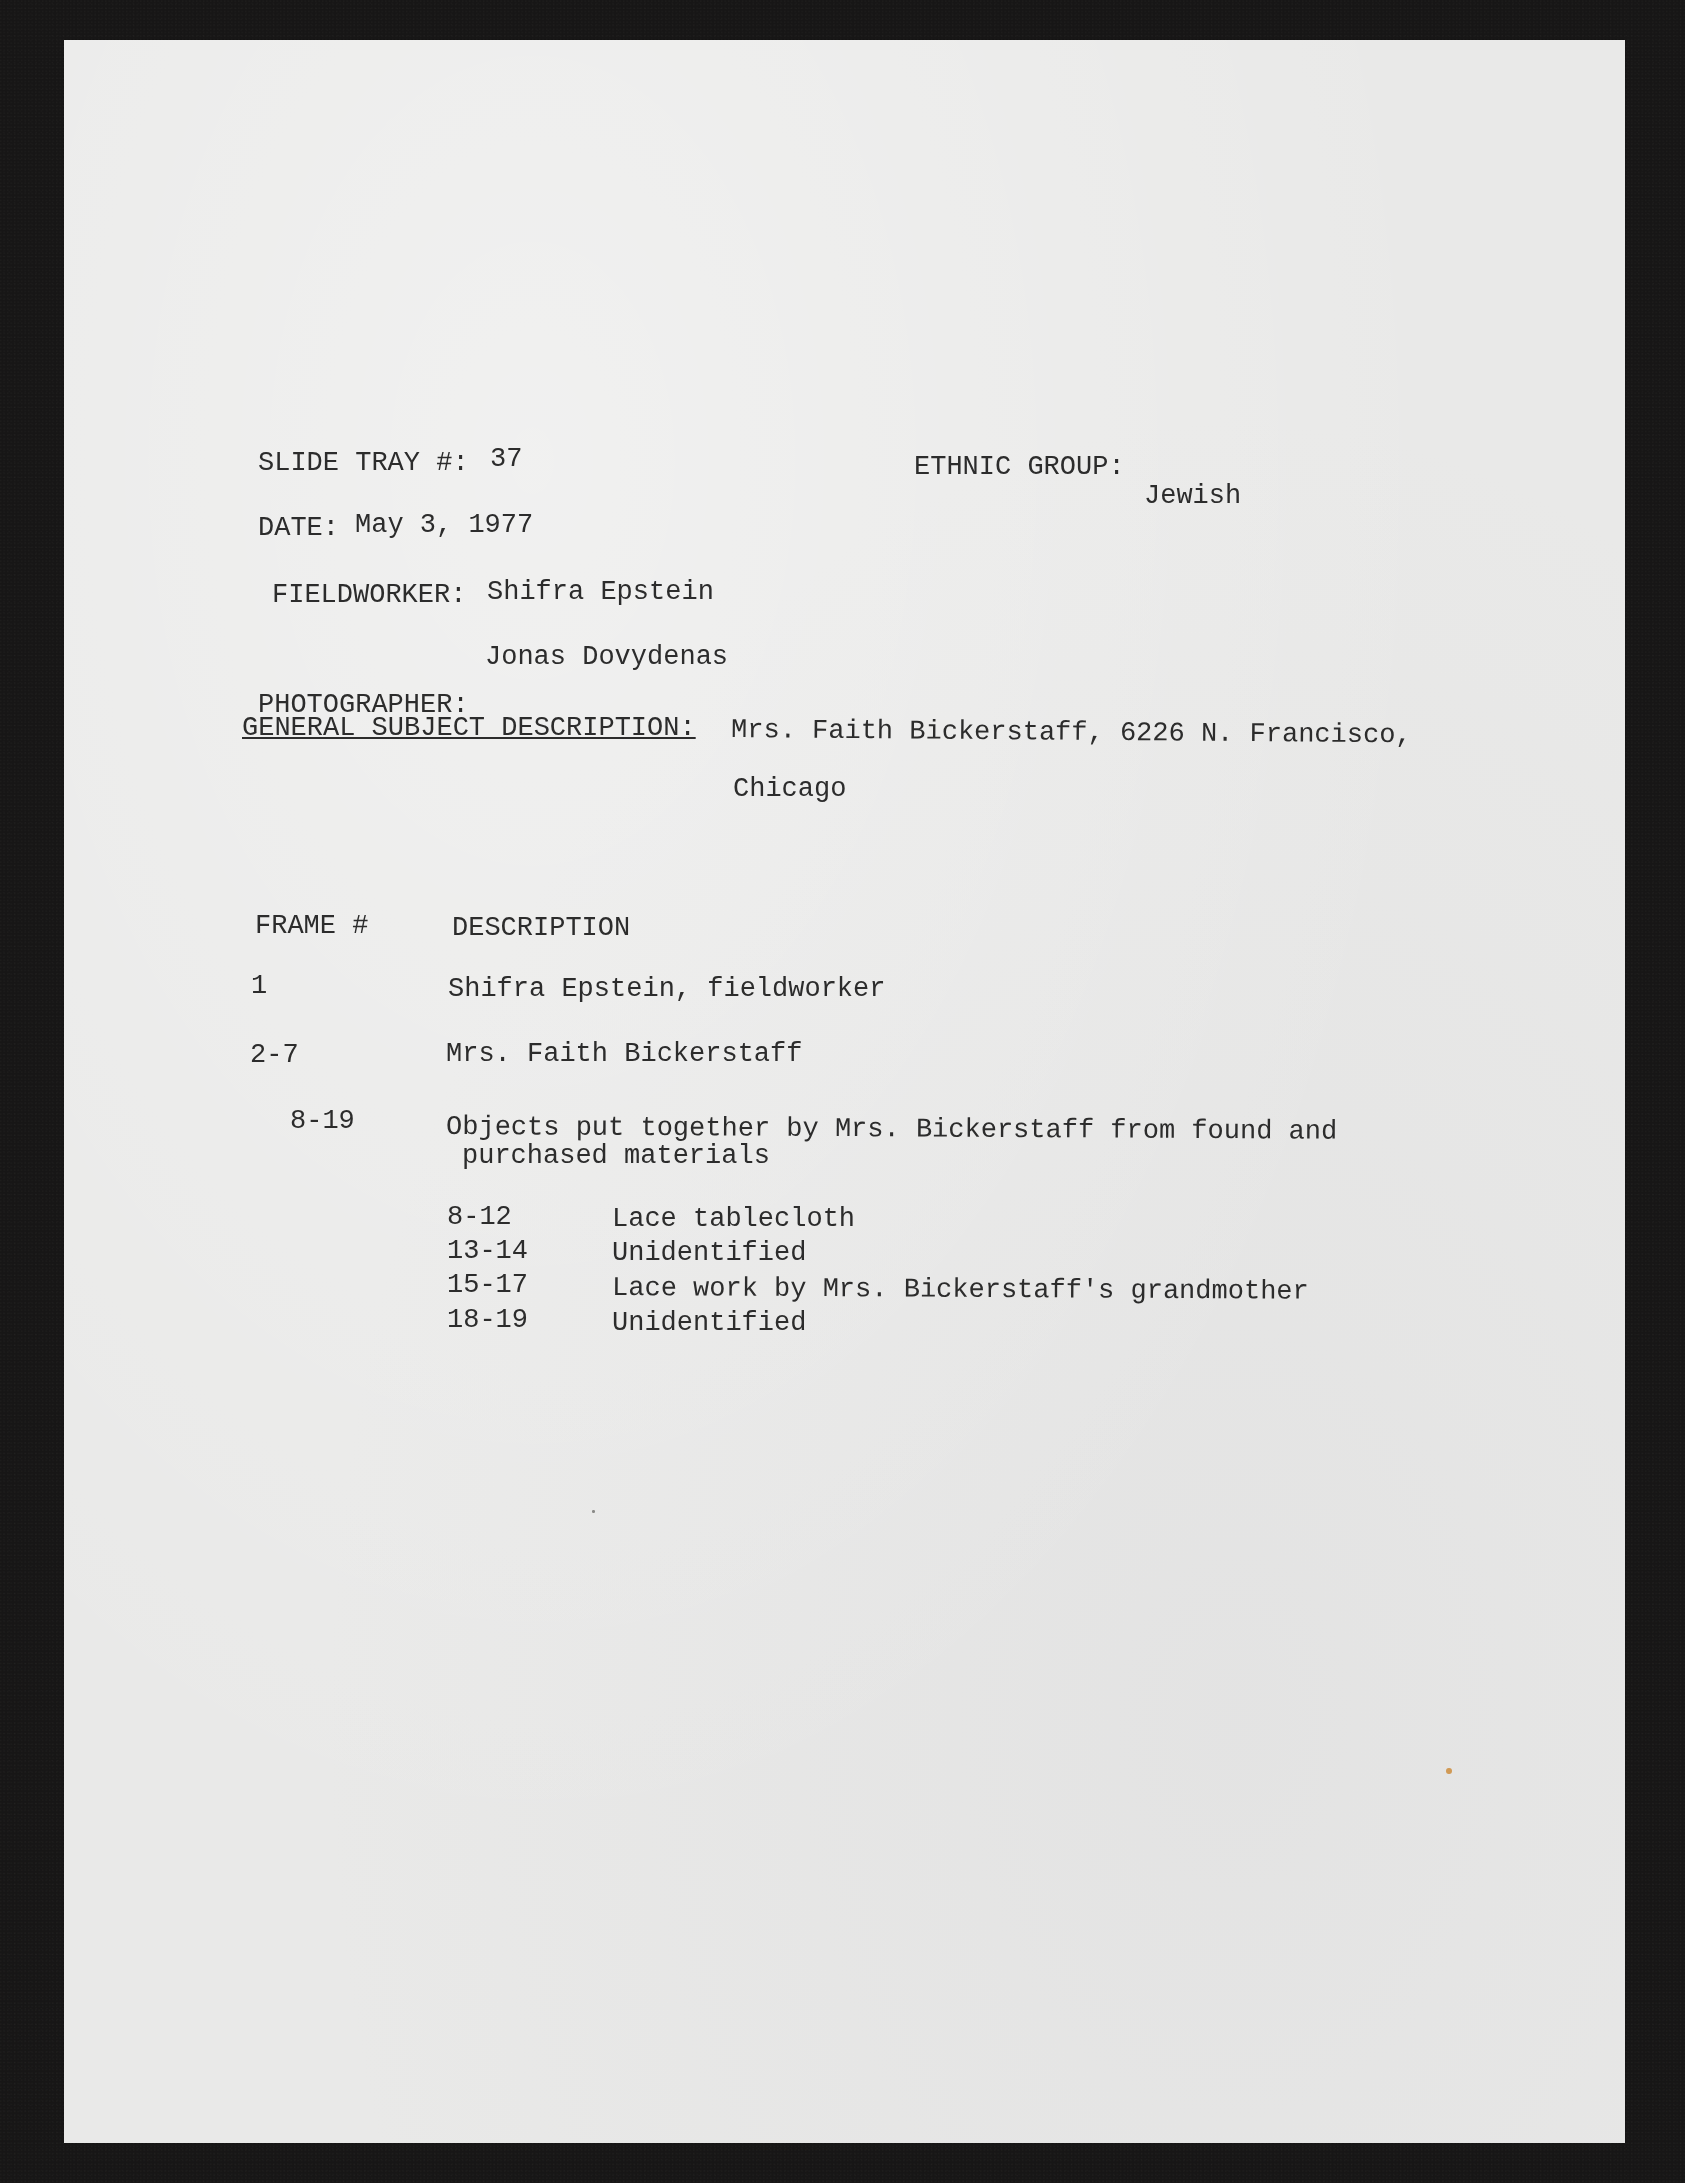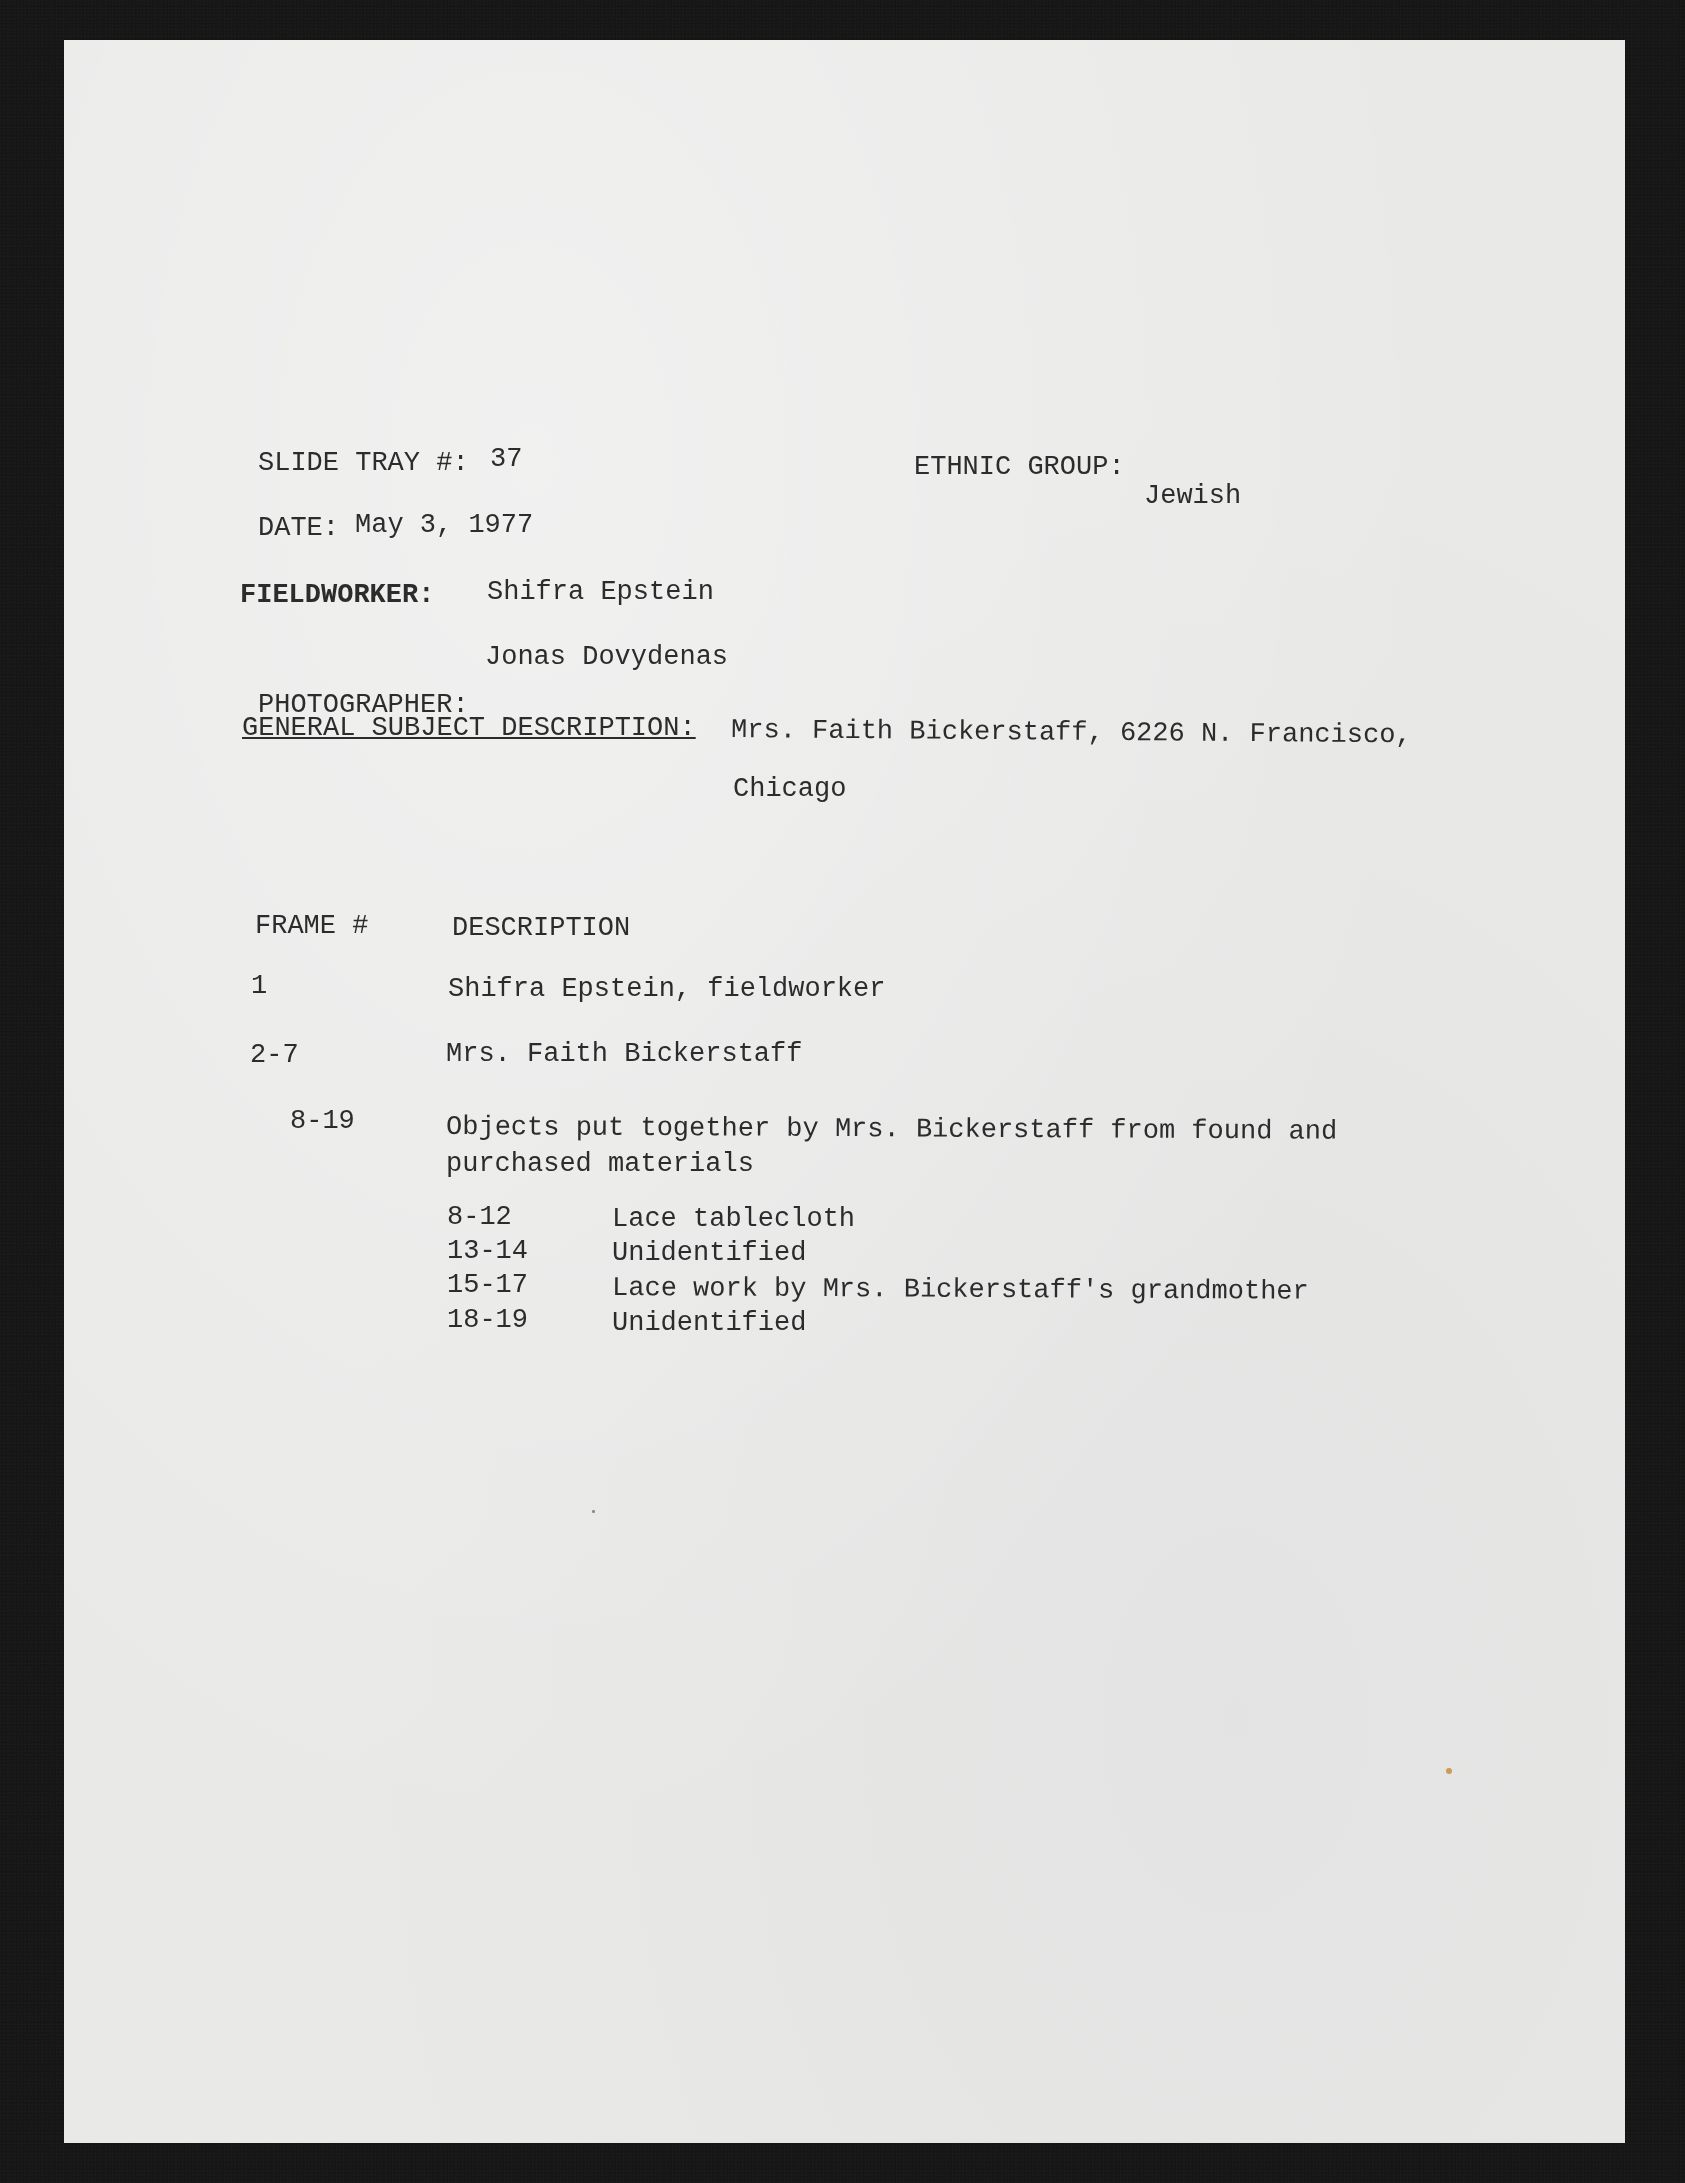--- a/index.html
+++ b/index.html
@@ -50,21 +50,21 @@
 
 <div class="t" style="left:258px; top:450px;">SLIDE TRAY #:</div>
 <div class="t" style="left:490px; top:446px;">37</div>
 
 <div class="t" style="left:914px; top:454px;">ETHNIC GROUP:</div>
 <div class="t" style="left:1144px; top:454px;margin-top:29px;">Jewish</div>
 
 <div class="t" style="left:258px; top:515px;">DATE:</div>
 <div class="t" style="left:355px; top:512px;">May 3, 1977</div>
 
-<div class="t" style="left:240px; top:582px;font-weight:bold;">FIELDWORKER:</div>
+<div class="t" style="left:272px; top:582px;">FIELDWORKER:</div>
 <div class="t" style="left:487px; top:579px;">Shifra Epstein</div>
 
 <div class="t" style="left:258px; top:648px;margin-top:44px;">PHOTOGRAPHER:</div>
 <div class="t" style="left:485px; top:644px;">Jonas Dovydenas</div>
 
 <div class="t" style="left:242px; top:715px;text-decoration:underline;">GENERAL SUBJECT DESCRIPTION:</div>
 <div class="t" style="left:731px; top:717px; transform: rotate(0.45deg); transform-origin: left bottom;">Mrs. Faith Bickerstaff, 6226 N. Francisco,</div>
 <div class="t" style="left:733px; top:776px;text-align:right;">Chicago</div>
 
 <div>
@@ -79,21 +79,21 @@
   </div>
 
   <div>
     <div class="t" style="left:250px; top:1042px;">2-7</div>
     <div class="t" style="left:446px; top:1041px;">Mrs. Faith Bickerstaff</div>
   </div>
 
   <div>
     <div class="t" style="left:250px; top:1108px;margin-left:40px;">8-19</div>
     <div class="t" style="left:446px; top:1114px; transform: rotate(0.3deg); transform-origin: left bottom;">Objects put together by Mrs. Bickerstaff from found and</div>
-    <div class="t" style="left:446px; top:1143px;margin-top:8px;">purchased materials</div>
+    <div class="t" style="left:462px; top:1143px;">purchased materials</div>
 
     <div>
       <div>
         <div class="t" style="left:447px; top:1204px;">8-12</div>
         <div class="t" style="left:612px; top:1206px;">Lace tablecloth</div>
       </div>
       <div>
         <div class="t" style="left:447px; top:1238px;">13-14</div>
         <div class="t" style="left:612px; top:1240px;">Unidentified</div>
       </div>

